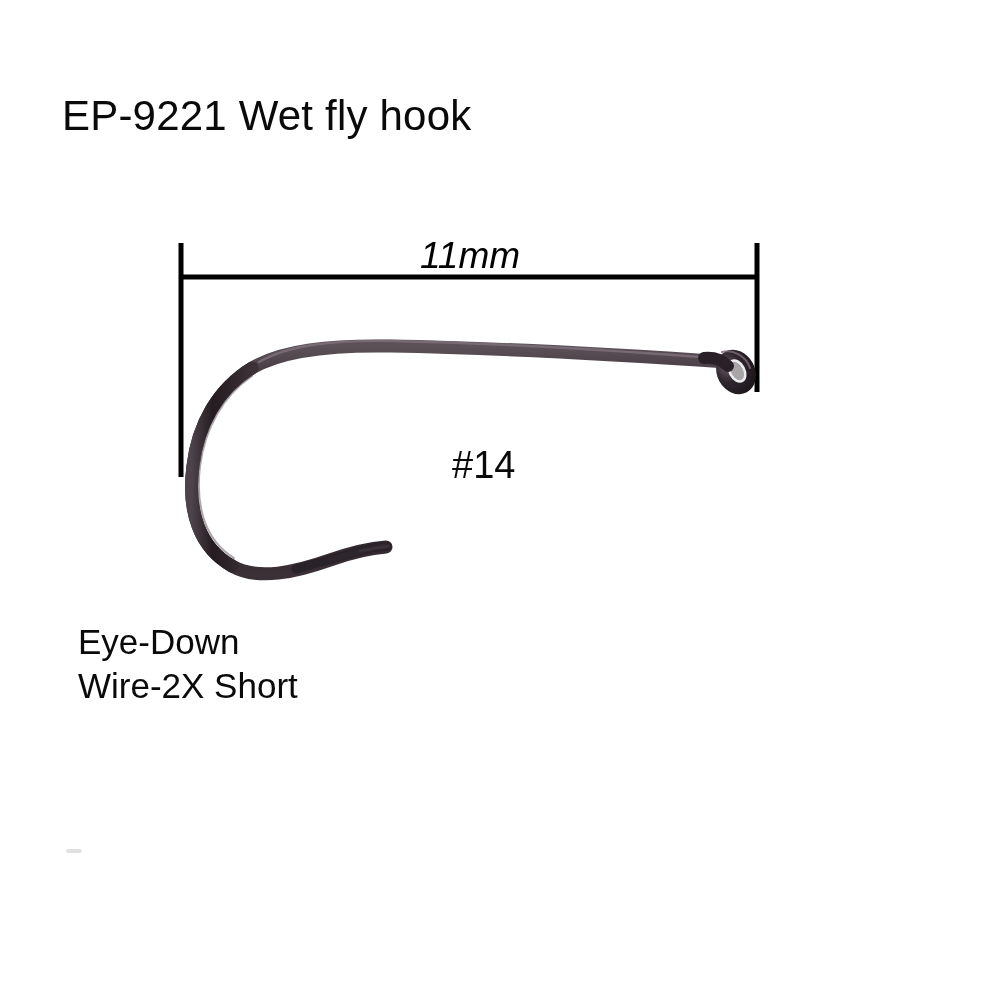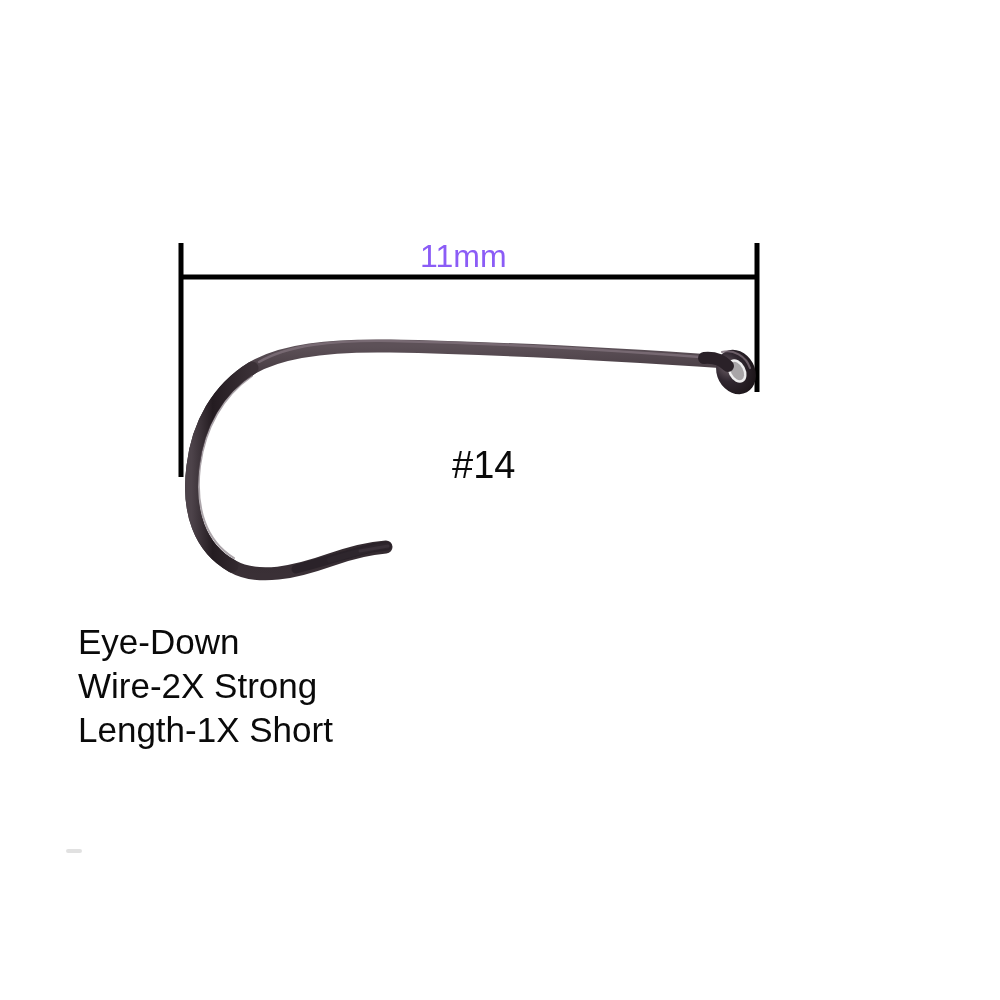--- a/index.html
+++ b/index.html
@@ -33,24 +33,25 @@
     position: absolute;
     left: 0;
     top: 0;
     width: 1000px;
     height: 1000px;
   }
   #dimension-label {
     position: absolute;
     left: 420px;
     top: 236px;
-    font-size: 32px;
+    font-size: 37px;
     line-height: 40px;
-    color: #8b5cf6;
+    color: #000000;
     white-space: nowrap;
+    font-style: italic;
   }
   #size-label {
     position: absolute;
     left: 452px;
     top: 444px;
     font-size: 38px;
     line-height: 42px;
     color: #0a0a0a;
     white-space: nowrap;
   }
@@ -77,20 +78,21 @@
     background: #c9c9c9;
     opacity: 0.55;
     border-radius: 2px;
   }
 </style>
 </head>
 <body>
 
 <div id="page">
 
+  <div id="product-title">EP-9221 Wet fly hook</div>
 
   <svg id="diagram" viewBox="0 0 1000 1000" xmlns="http://www.w3.org/2000/svg">
     <defs>
       <linearGradient id="wireGrad" x1="0" y1="0" x2="0" y2="1">
         <stop offset="0%" stop-color="#5d5158"></stop>
         <stop offset="22%" stop-color="#342a30"></stop>
         <stop offset="55%" stop-color="#221a1f"></stop>
         <stop offset="100%" stop-color="#3a3036"></stop>
       </linearGradient>
       <linearGradient id="wireGradV" x1="0" y1="0" x2="1" y2="0">
@@ -148,19 +150,18 @@
       </g>
     </g>
   </svg>
 
   <div id="dimension-label">11mm</div>
 
   <div id="size-label">#14</div>
 
   <ul id="spec-list">
     <li>Eye-Down</li>
-    <li>Wire-2X Strong</li>
-    <li>Length-1X Short</li>
+    <li>Wire-2X Short</li>
   </ul>
 
   <div id="smudge-artifact"></div>
 
 </div>
 
 </body></html>

